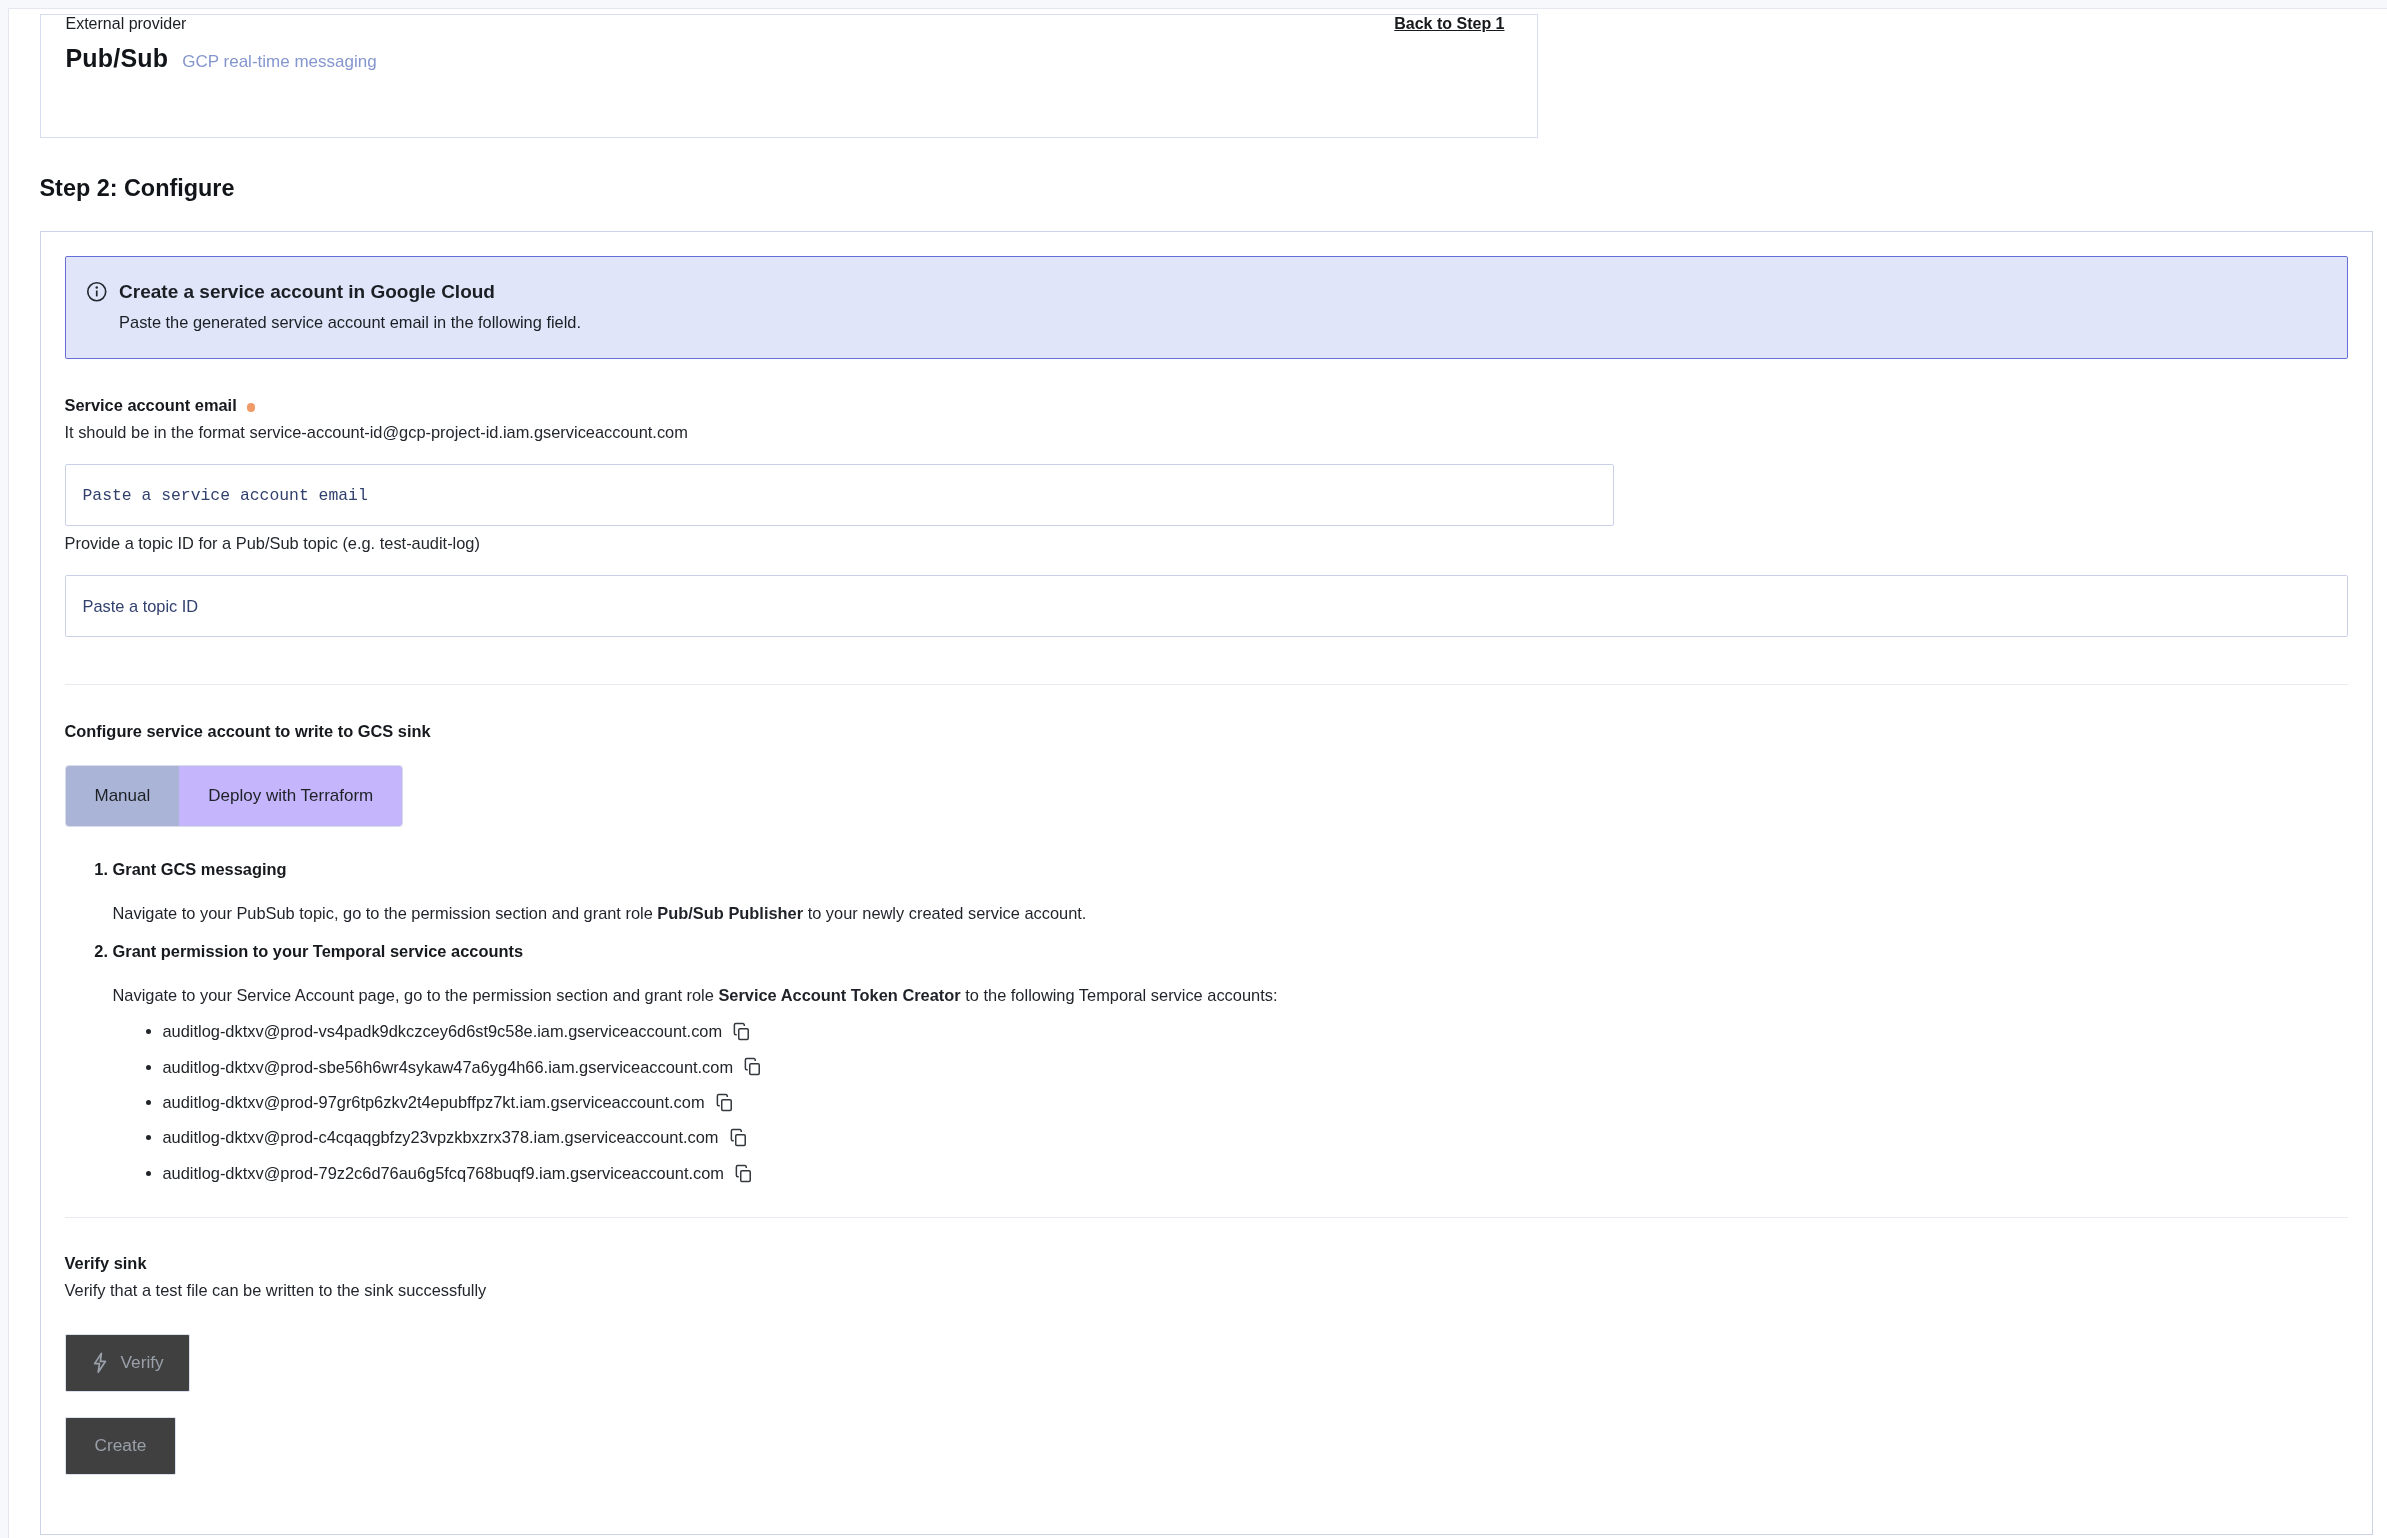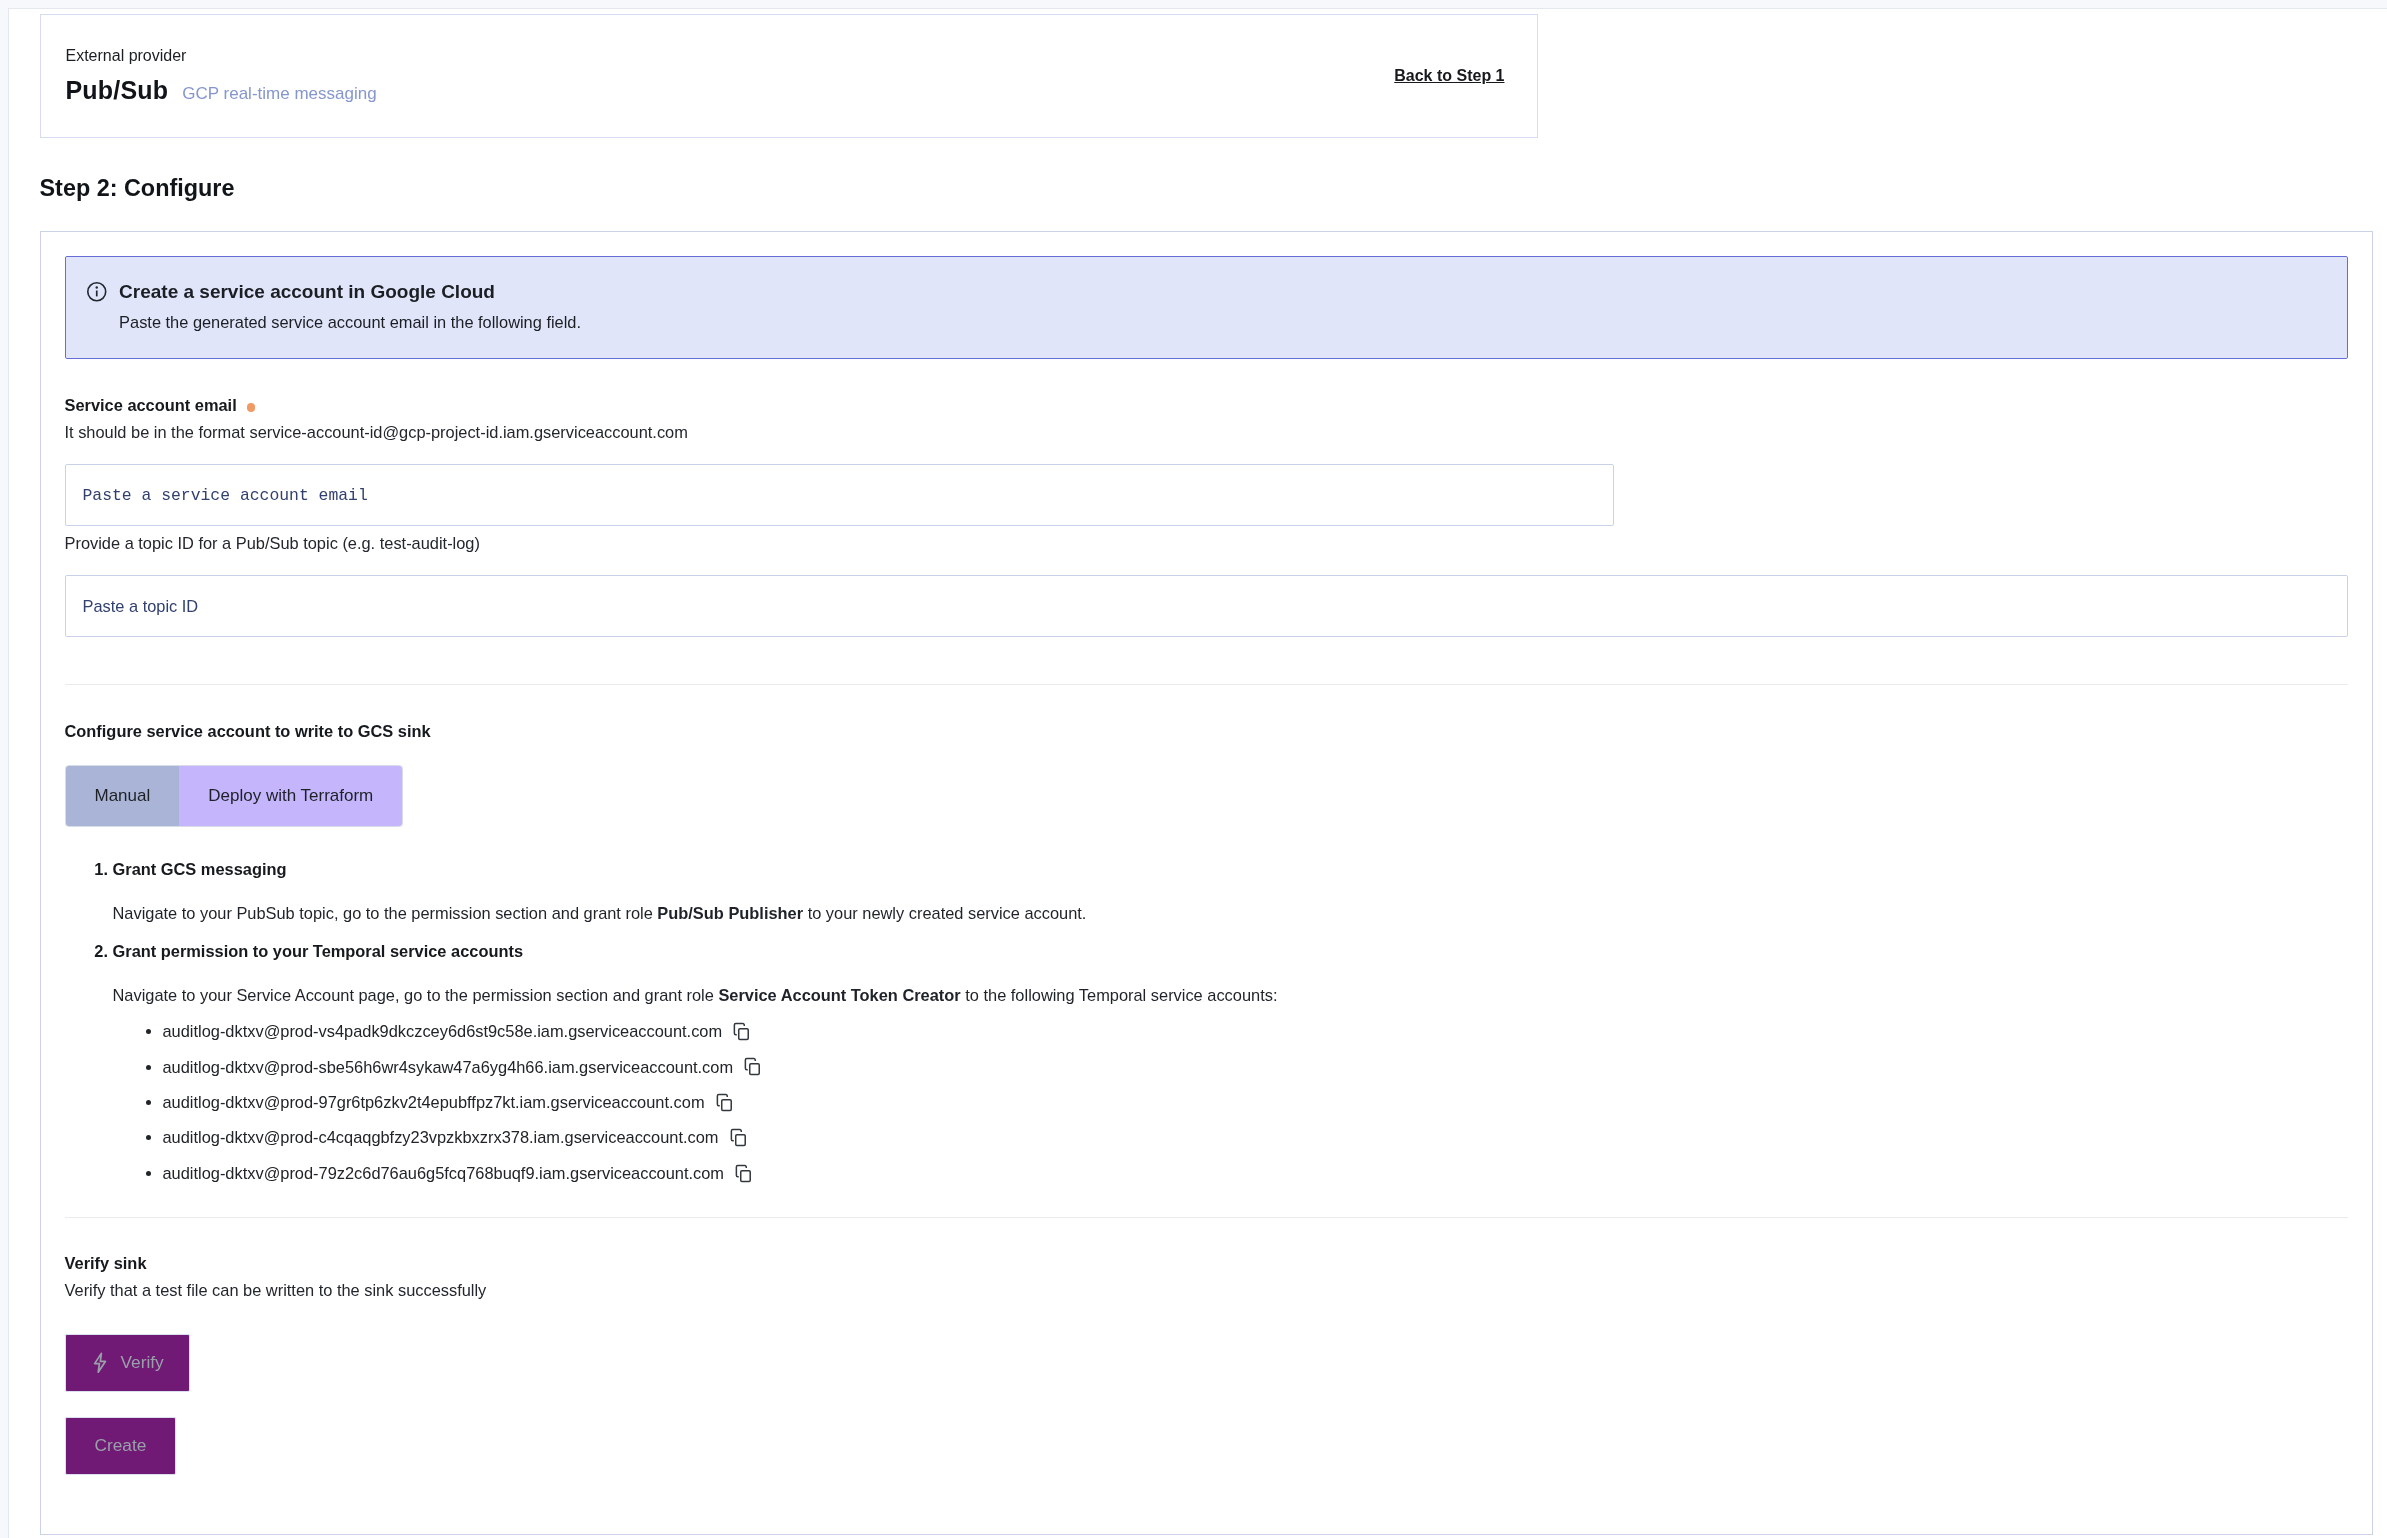--- a/index.html
+++ b/index.html
@@ -19,21 +19,20 @@
   }
 
   
   .provider-card {
     margin: 5.6px 0 0 31px;
     width: 1498px;
     height: 124px;
     border: 0.9px solid #d7ddf0;
     background: #fff;
     display: flex;
-    align-items: center;
     justify-content: space-between;
     padding: 0 32px 0 25px;
   }
   .provider-label { font-size: 16px; color: #1b1f24; margin-bottom: 11.2px; }
   .provider-name-row { display: flex; align-items: baseline; }
   .provider-name { font-size: 25px; font-weight: 700; color: #111418; letter-spacing: 0.2px; }
   .provider-desc { font-size: 17px; color: #8596ce; margin-left: 14px; }
   .back-link {
     font-size: 16px; font-weight: 600; color: #17191c;
     text-decoration: underline; cursor: pointer; white-space: nowrap;
@@ -140,21 +139,21 @@
   }
 
   
   .verify-title { margin-top: 36px; font-size: 16.4px; font-weight: 700; color: #16191d; }
   .verify-sub { margin-top: 7.5px; font-size: 16.4px; color: #23272d; }
   .btn {
     display: inline-flex; align-items: center; justify-content: center;
     height: 58px;
     border: 0.9px solid #dbe0ef;
     border-radius: 1.9px;
-    background: #701a75;
+    background: #404040;
     font-family: "Liberation Sans", sans-serif;
     font-size: 17.3px;
     color: #9aa0aa;
     cursor: pointer;
   }
   .btn-verify { margin-top: 34px; padding: 0 25px; gap: 12px; }
   .btn-create { display: inline-flex; margin-top: 25px; padding: 0 29px; }
   .btn-row { display: block; }
 </style>
 </head>

